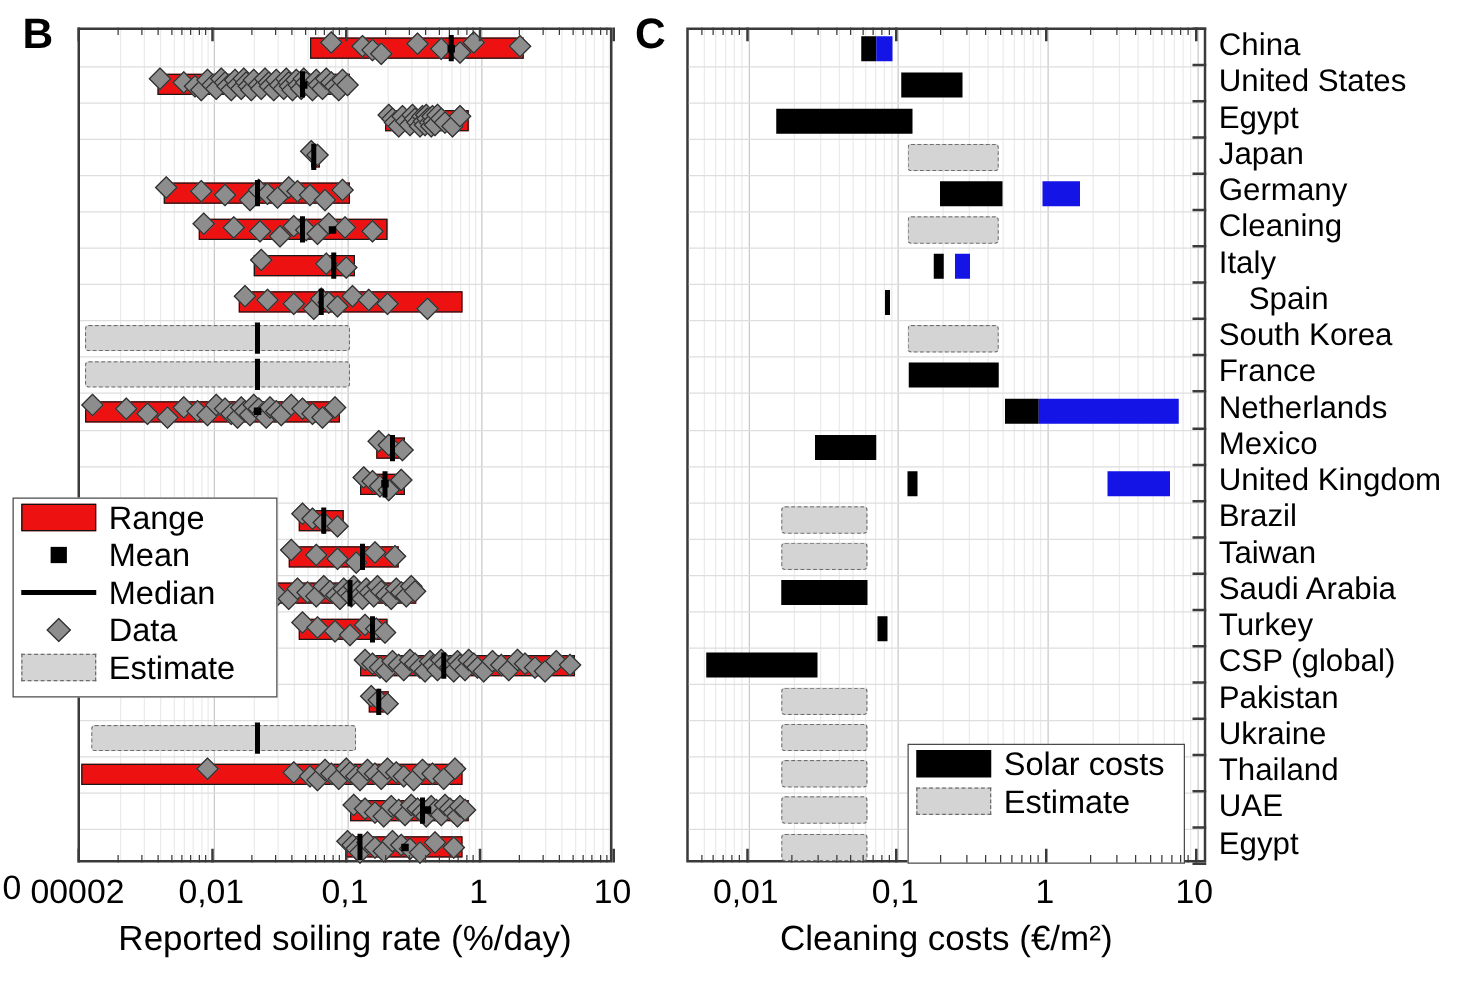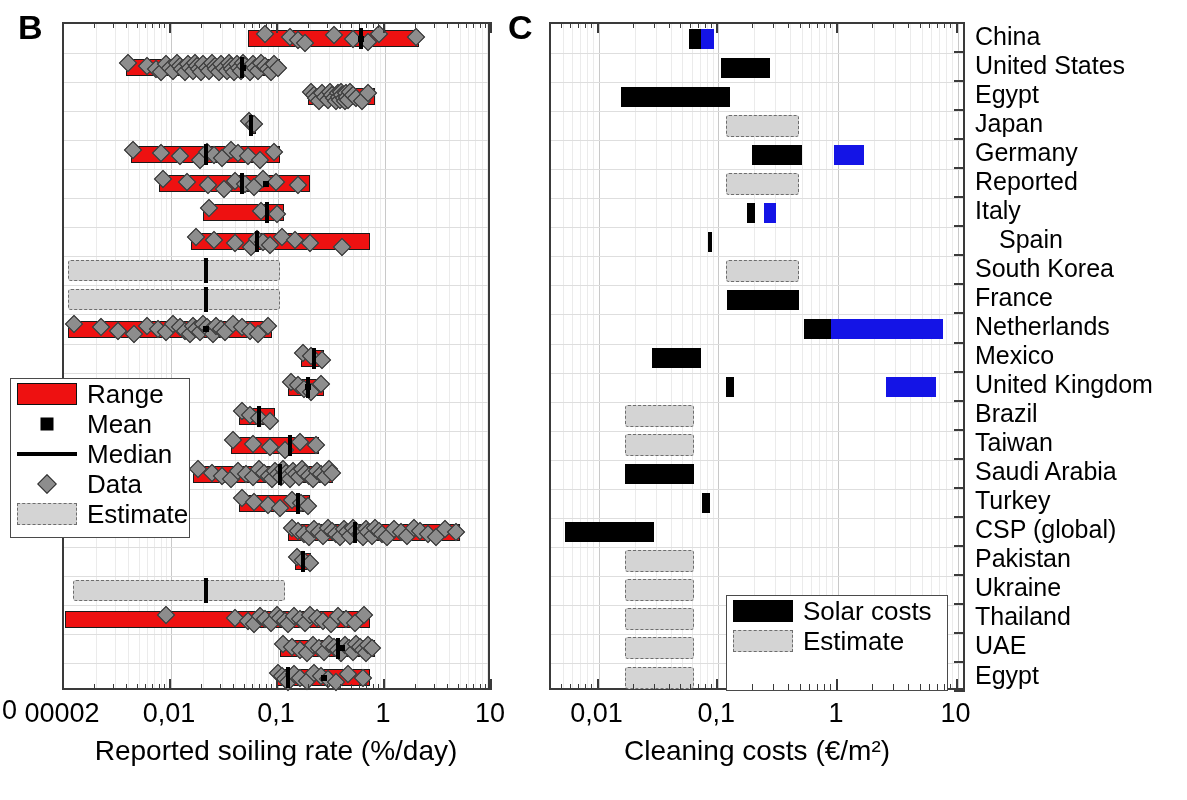--- a/index.html
+++ b/index.html
@@ -559,41 +559,41 @@
     </div>
 
   <div class="axis-title" id="titleC" style="left:549px;top:735px;width:416px;">Cleaning costs (€/m²)</div>
 
   <div id="countryCol">
       <div class="country-label" style="left:975px;top:23.5px;">China</div>
       <div class="country-label" style="left:975px;top:52.6px;">United States</div>
       <div class="country-label" style="left:975px;top:81.6px;">Egypt</div>
       <div class="country-label" style="left:975px;top:110.7px;">Japan</div>
       <div class="country-label" style="left:975px;top:139.7px;">Germany</div>
-      <div class="country-label" style="left:975px;top:168.7px;">Reported</div>
+      <div class="country-label" style="left:975px;top:168.7px;">Cleaning</div>
       <div class="country-label" style="left:975px;top:197.8px;">Italy</div>
       <div class="country-label" style="left:999px;top:226.8px;">Spain</div>
       <div class="country-label" style="left:975px;top:255.9px;">South Korea</div>
       <div class="country-label" style="left:975px;top:284.9px;">France</div>
       <div class="country-label" style="left:975px;top:314.0px;">Netherlands</div>
       <div class="country-label" style="left:975px;top:343.0px;">Mexico</div>
       <div class="country-label" style="left:975px;top:372.0px;">United Kingdom</div>
       <div class="country-label" style="left:975px;top:401.1px;">Brazil</div>
       <div class="country-label" style="left:975px;top:430.1px;">Taiwan</div>
       <div class="country-label" style="left:975px;top:459.2px;">Saudi Arabia</div>
       <div class="country-label" style="left:975px;top:488.2px;">Turkey</div>
       <div class="country-label" style="left:975px;top:517.3px;">CSP (global)</div>
       <div class="country-label" style="left:975px;top:546.3px;">Pakistan</div>
       <div class="country-label" style="left:975px;top:575.3px;">Ukraine</div>
       <div class="country-label" style="left:975px;top:604.4px;">Thailand</div>
       <div class="country-label" style="left:975px;top:633.4px;">UAE</div>
       <div class="country-label" style="left:975px;top:662.5px;">Egypt</div>
     </div>
 
-  <div class="legend" id="legendB" style="left:10px;top:378px;width:180px;height:160px;">
+  <div class="legend" id="legendB" style="left:10px;top:398px;width:212px;height:160px;">
       <div class="legend-row">
         <div class="sw red"></div>
         <div class="lab">Range</div>
       </div>
       <div class="legend-row">
         <div class="sw sq"></div>
         <div class="lab">Mean</div>
       </div>
       <div class="legend-row">
         <div class="sw line"></div>

